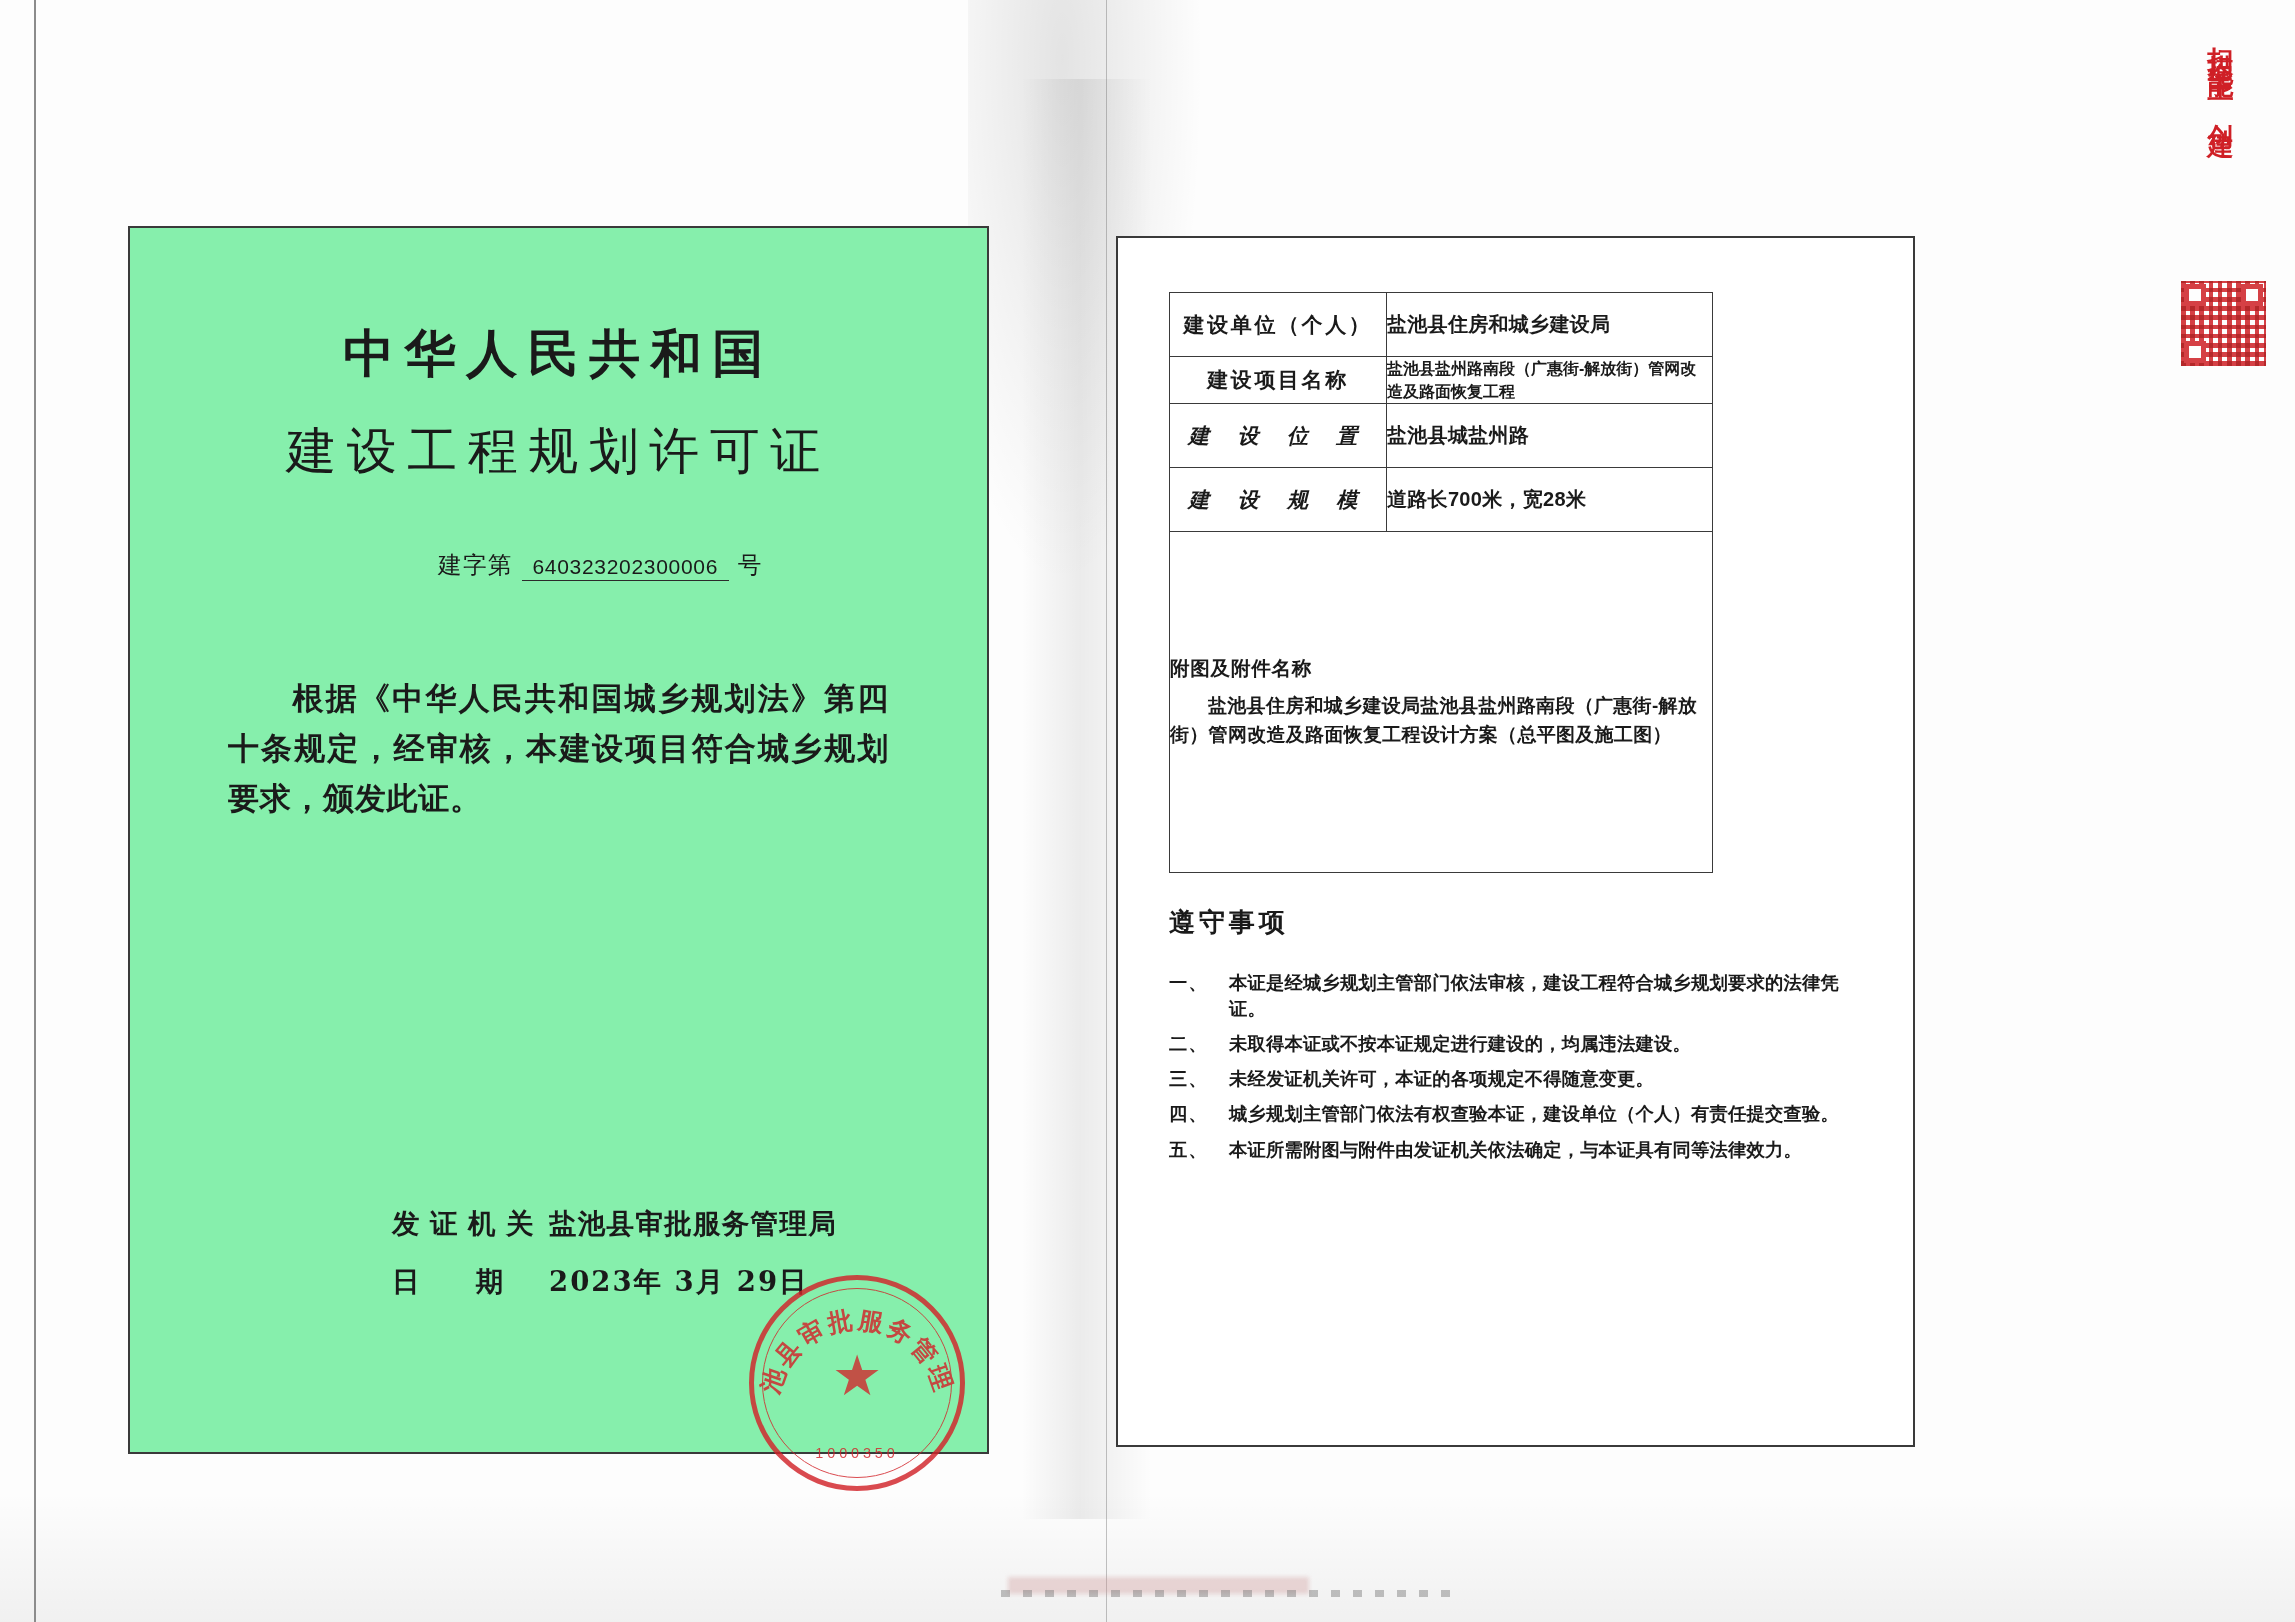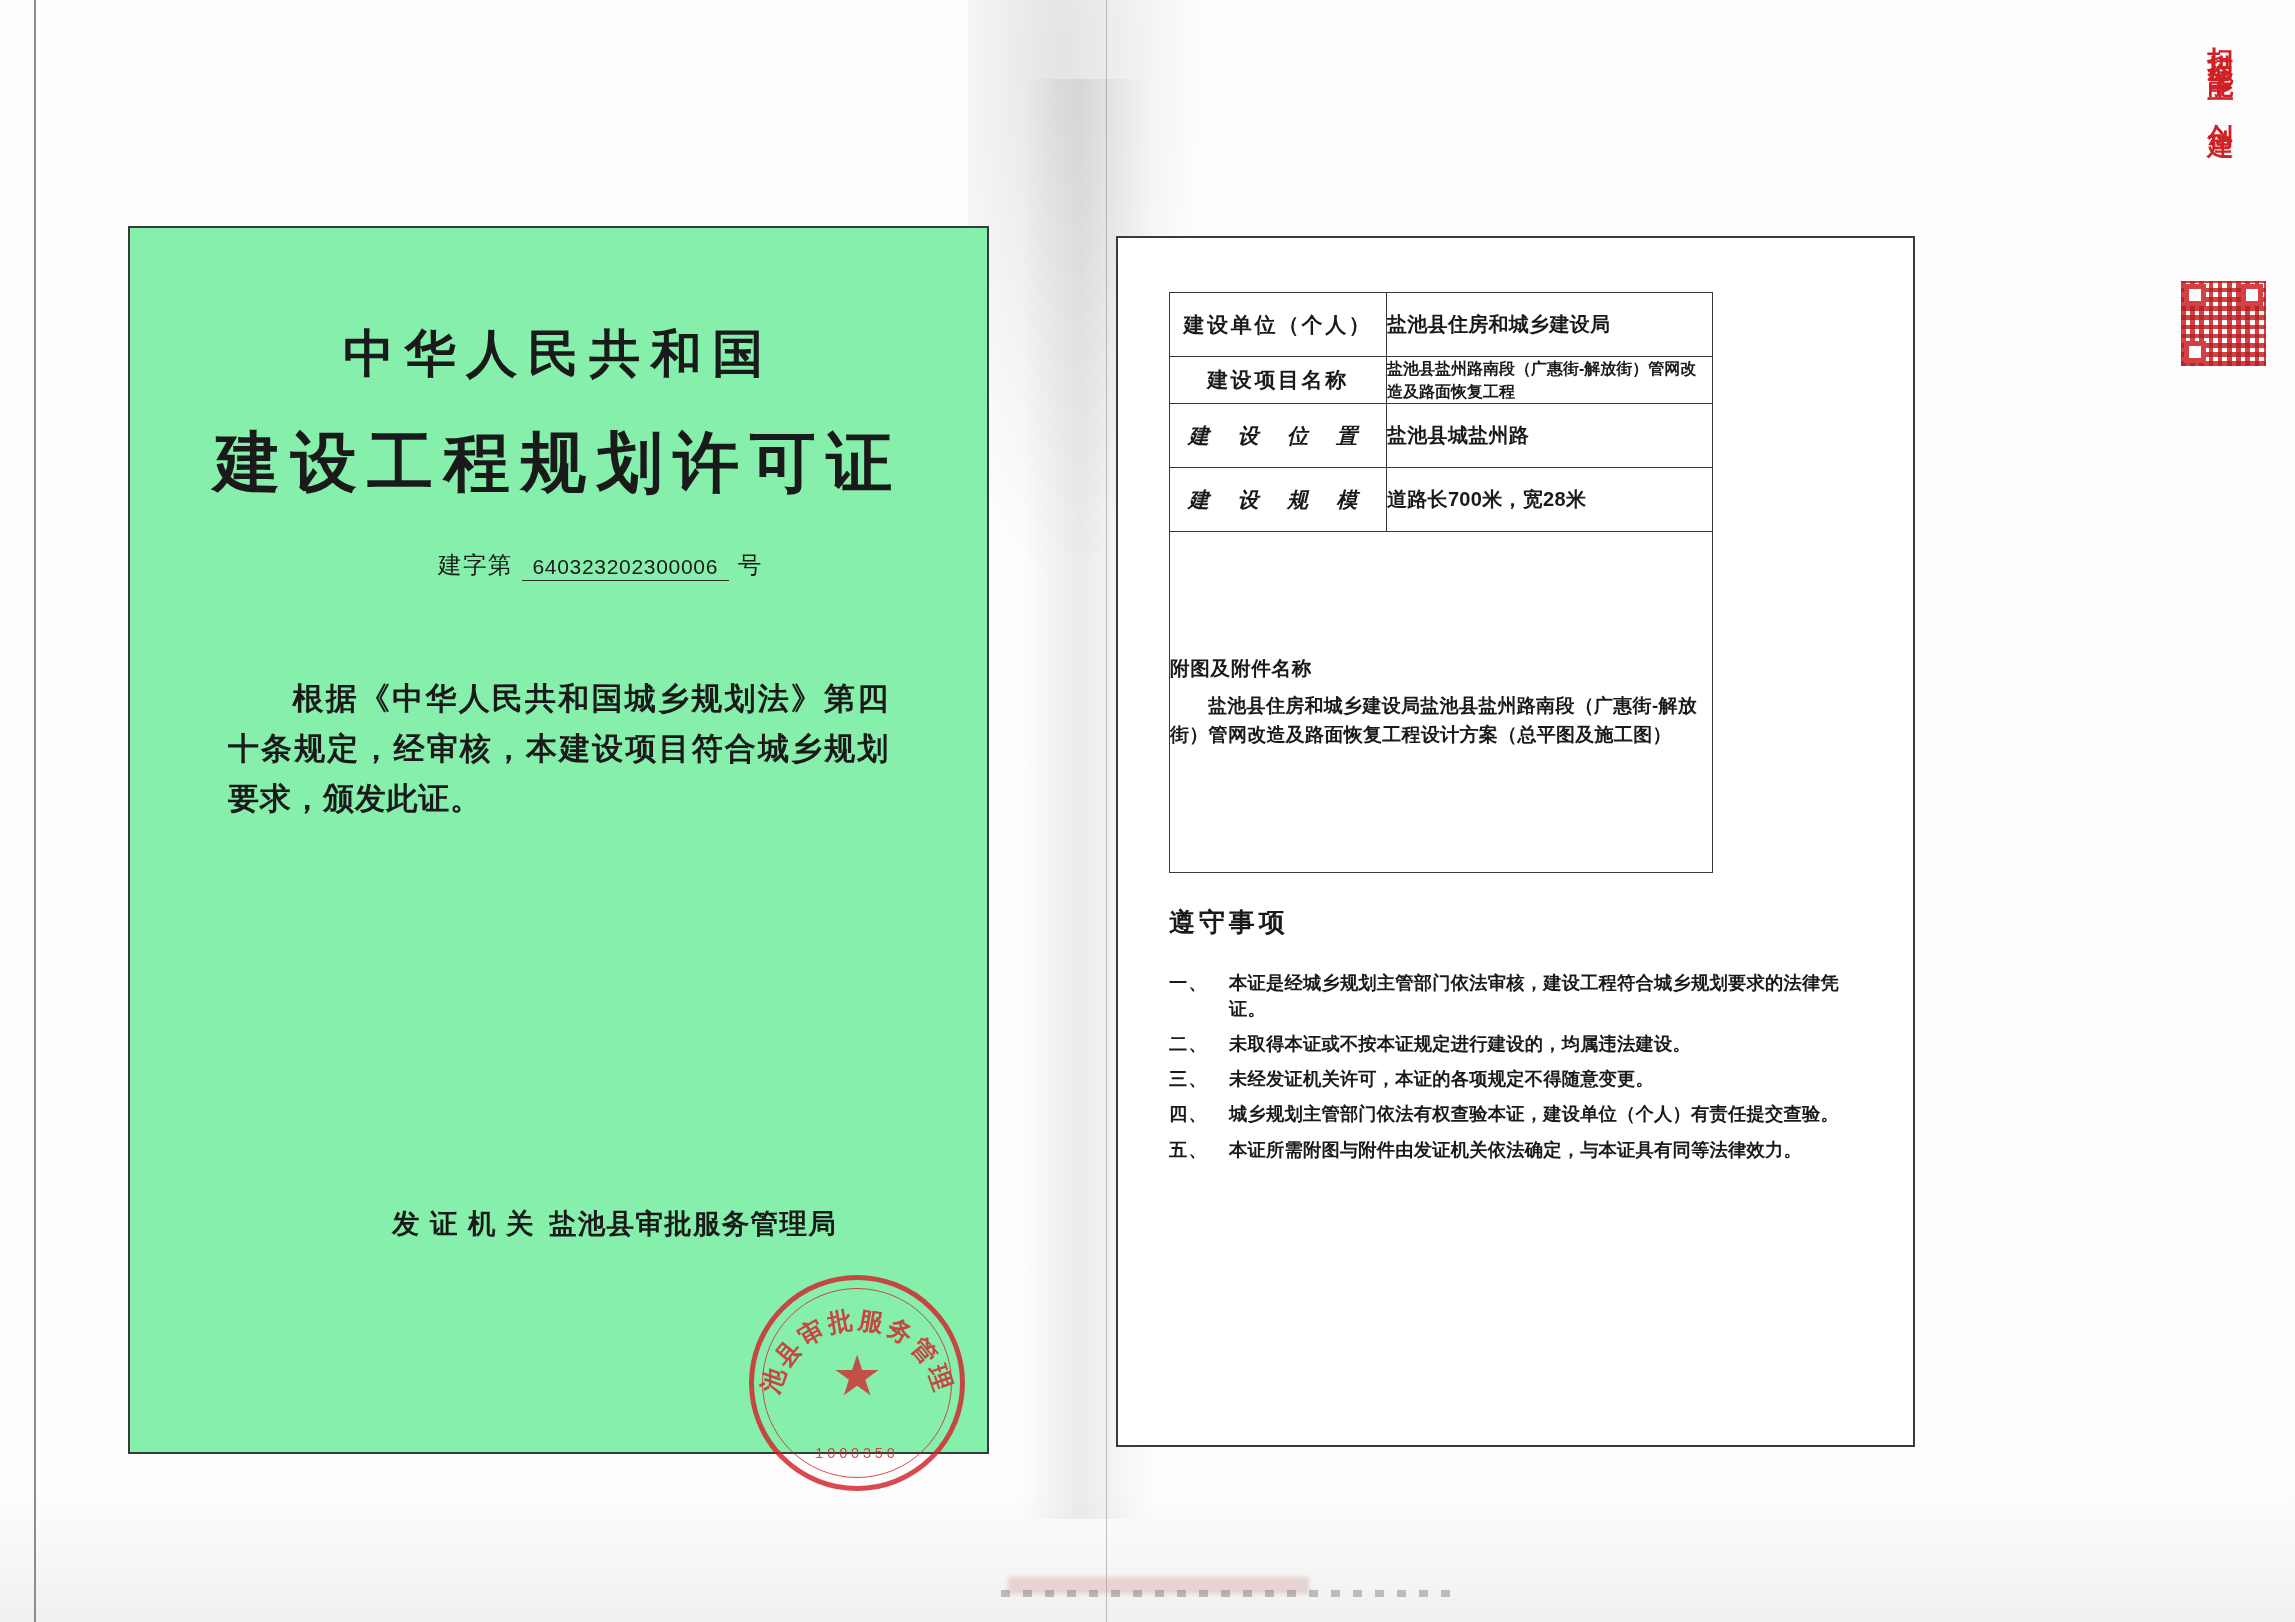--- a/index.html
+++ b/index.html
@@ -65,23 +65,23 @@
     text-align: center;
     font-size: 51px;
     letter-spacing: 10.5px;
     font-weight: 700;
     font-family: "DejaVu Serif", serif;
   }
   .cert-title-2 {
     position: absolute;
     top: 190px; left: 0; width: 100%;
     text-align: center;
-    font-size: 66px;
+    font-size: 50px;
     letter-spacing: 10.5px;
-    font-weight: 700;
+    font-weight: 400;
     font-family: "DejaVu Serif", serif;
   }
   .cert-number-row {
     position: absolute;
     top: 321px;
     left: 308px;
     display: flex;
     align-items: flex-end;
     font-size: 23.6px;
     letter-spacing: 1.3px;
@@ -349,20 +349,24 @@
     </div>
 
     <div class="cert-body">
       <span class="indent"></span><span>根据《中华人民共和国城乡规划法》第四十条规定，经审核，本建设项目符合城乡规划要求，颁发此证。</span>
     </div>
 
     <div class="issuer-block">
       <div class="issuer-row">
         <span class="k">发证机关</span>
         <span class="v">盐池县审批服务管理局</span>
+      </div>
+      <div class="date-row">
+        <span class="k">日　期</span>
+        <span class="v">2023年 3月 29日</span>
       </div>
     </div>
 
     <div class="seal">
       <svg class="seal-arc" viewBox="0 0 330 330">
         <defs>
           <path id="arcpath" d="M 38,190 A 128,128 0 0 1 292,190"></path>
         </defs>
         <text>
           <textPath href="#arcpath" startOffset="50%" text-anchor="middle">盐池县审批服务管理局</textPath>

